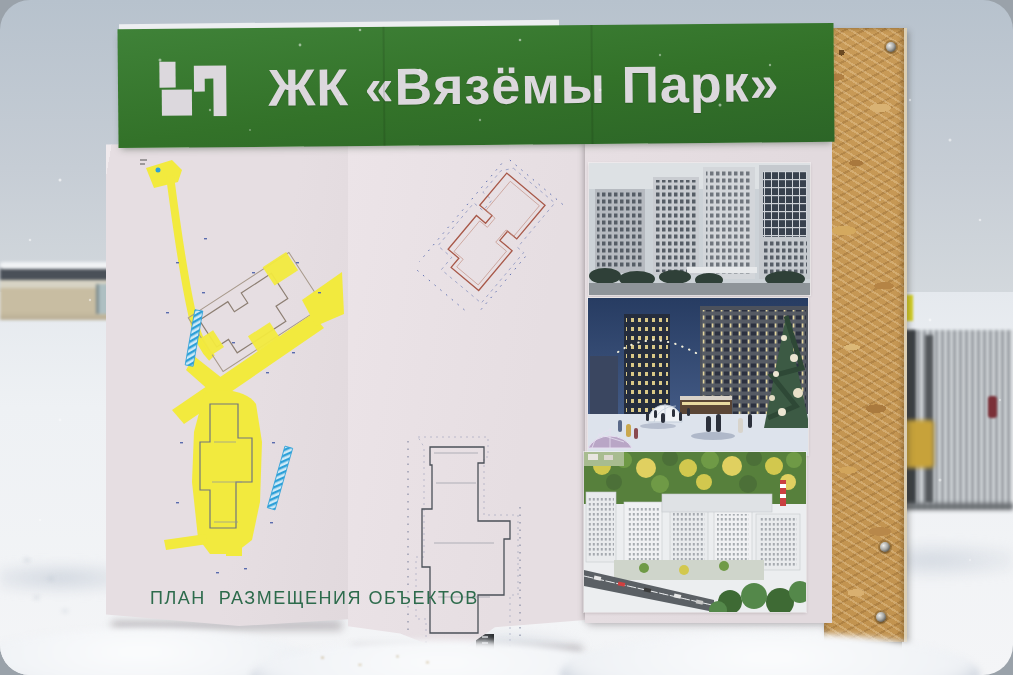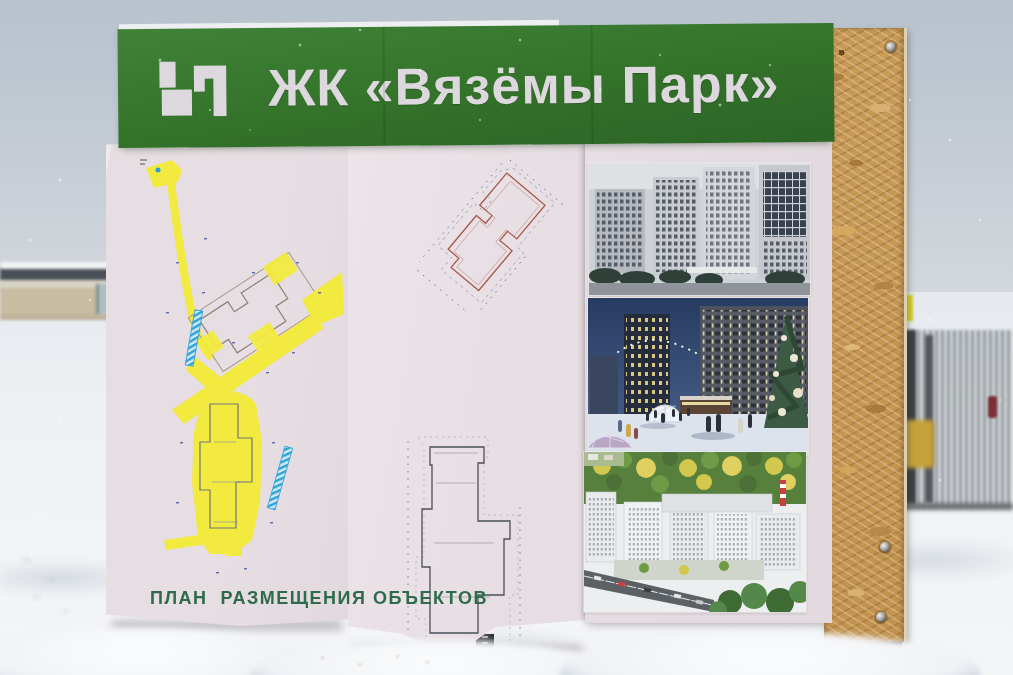--- a/index.html
+++ b/index.html
@@ -1,17 +1,17 @@
 <!DOCTYPE html>
 <html><head>
 <meta charset="utf-8">
 <style>
   html,body{margin:0;padding:0;background:#9aa2aa;}
   #photo{position:relative;width:1013px;height:675px;overflow:hidden;
-         font-family:"Liberation Sans","DejaVu Sans",sans-serif;}
+         font-family:"Liberation Sans","DejaVu Sans",sans-serif;border-radius:30px;}
   .abs{position:absolute;}
 
   
   #sky{left:0;top:0;width:1013px;height:420px;
        background:linear-gradient(180deg,#b7c2cd 0%,#c6cdd5 40%,#d5dade 75%,#dcdfe2 100%);}
   #snow-base{left:0;top:292px;width:1013px;height:383px;
        background:linear-gradient(180deg,#e5e9ee 0%,#eef1f4 30%,#f4f5f7 100%);}
   #snow-shading{left:0;top:420px;width:1013px;height:255px;filter:blur(4px);
        background:
         radial-gradient(140px 26px at 6% 62%,rgba(186,195,208,.55),transparent 70%),
@@ -104,21 +104,21 @@
        background:linear-gradient(100deg,#f0eaed 0 6px,#e6dee2 6px 60%,#e1d9dd 100%);
        clip-path:polygon(0 0.5%,100% 0,100% 98.2%,55% 99.6%,0 97.2%);}
   #sheet-mid{left:348px;top:141px;width:237px;height:514px;
        background:linear-gradient(100deg,#ece4e8,#e6dee2 70%);
        clip-path:polygon(0 0,100% 0.3%,100% 93.2%,62% 94.6%,45% 100%,22% 95.8%,0 94.4%);
        box-shadow:-4px 0 6px -3px rgba(80,70,75,.5);}
   #sheet-right{left:585px;top:140px;width:247px;height:483px;
        background:linear-gradient(100deg,#e7dfe3,#e2dade 70%);
        box-shadow:-4px 0 6px -3px rgba(80,70,75,.45);}
 
-  #caption{left:150px;top:588px;color:#2d6b4c;font-size:18px;font-weight:700;
+  #caption{left:150px;top:588px;color:#2d6b4c;font-size:18px;font-weight:400;
        letter-spacing:1.5px;white-space:pre;}
 
   .planlayer{pointer-events:none;}
   .photo-render{box-shadow:0 0 0 1px rgba(255,255,255,.45),0 1px 3px rgba(90,80,85,.3);}
 
   #flakes{left:0;top:0;width:1013px;height:675px;pointer-events:none;}
 </style>
 </head>
 <body>
 

